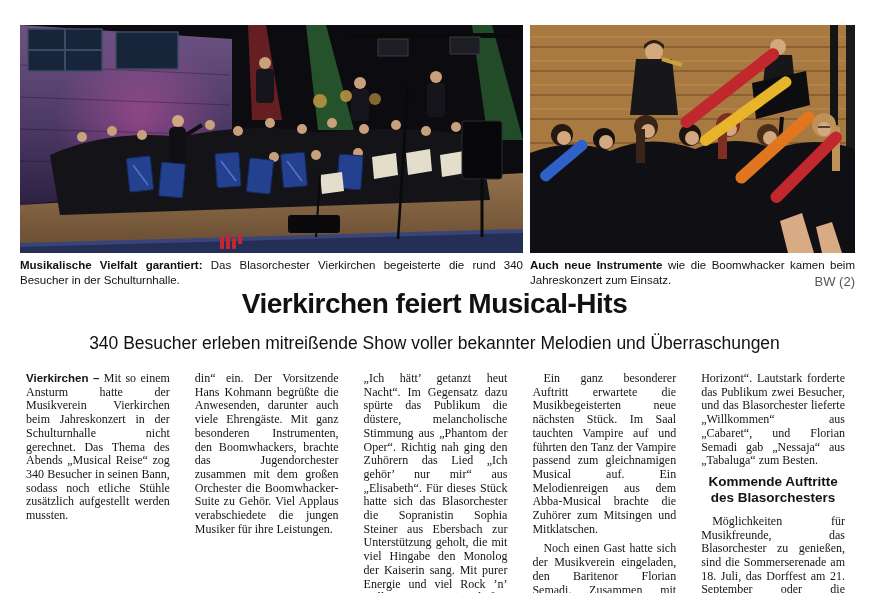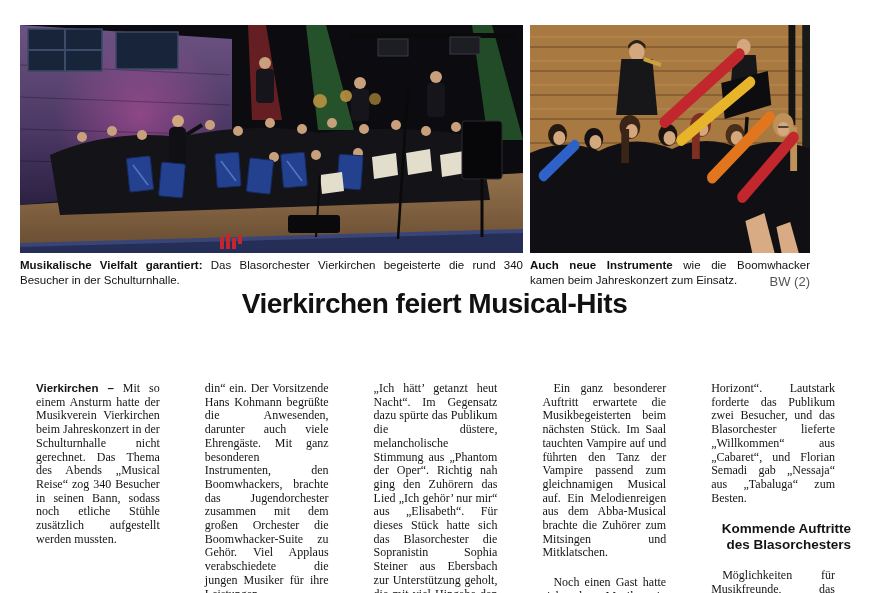--- a/index.html
+++ b/index.html
@@ -2,45 +2,45 @@
 <html><head>
 <meta charset="utf-8">
 <style>
   html,body { margin:0; padding:0; background:#ffffff; }
   .page { position:relative; width:869px; height:593px; background:#ffffff; overflow:hidden;
           font-family:"Liberation Serif", serif; color:#141414; }
 
   
   .fig { position:absolute; top:25px; margin:0; }
   .fig-left  { left:20px;  width:503px; }
-  .fig-right { left:530px; width:280px; }
+  .fig-right { left:530px; width:325px; }
   .photo { width:100%; height:228px; overflow:hidden; background:#000; }
   .photo svg { display:block; width:100%; height:100%; }
   .caption { font-family:"Liberation Sans", sans-serif; font-size:11.5px; line-height:14.5px;
              text-align:justify; margin-top:5px; color:#111; }
   .caption b { font-weight:bold; }
   .credit { float:right; font-family:"Liberation Sans", sans-serif; font-size:13px;
             color:#555; margin-top:2px; }
 
   
   .headline { position:absolute; top:288px; left:0; width:100%; margin:0; text-align:center;
               font-family:"Liberation Sans", sans-serif; font-weight:bold; font-size:28px;
               letter-spacing:-0.5px; color:#111; }
   .subheadline { position:absolute; top:333px; left:0; width:100%; margin:0; text-align:center;
                  font-family:"Liberation Sans", sans-serif; font-weight:normal; font-size:17.5px;
                  color:#111; }
 
   
   .columns { position:absolute; top:366px; left:20px; width:831px; display:flex; gap:13px; }
   .col { flex:1 1 0; font-size:12px; line-height:13.7px; text-align:justify; }
-  .col p { margin:16px; }
+  .col p { margin:6px; }
   .col p.ind { text-indent:11px; }
   .loc { font-family:"Liberation Sans", sans-serif; font-weight:bold; font-size:11.5px; }
   .colhead { font-family:"Liberation Sans", sans-serif; font-weight:bold; font-size:13.5px;
-             line-height:16px; text-align:right; margin:6px 0 9px 0; }
+             line-height:16px; text-align:center; margin:6px 0 9px 0; }
 </style>
 </head>
 <body>
 
 <div class="page">
 
   <figure class="fig fig-left">
     <div class="photo">
       <svg viewBox="0 0 503 228" preserveAspectRatio="none">
         <defs>
@@ -230,37 +230,38 @@
         <polygon points="250,196 272,188 284,228 258,228" fill="#d8ab84"></polygon>
         <polygon points="286,202 302,197 312,228 292,228" fill="#d8ab84"></polygon>
       </svg>
     </div>
     <figcaption class="caption">
       <b>Auch neue Instrumente</b><span> wie die Boomwhacker kamen beim Jahreskonzert zum Einsatz.</span><span class="credit">BW (2)</span>
     </figcaption>
   </figure>
 
   <h1 class="headline">Vierkirchen feiert Musical-Hits</h1>
+  <h2 class="subheadline">340 Besucher erleben mitreißende Show voller bekannter Melodien und Überraschungen</h2>
 
   <div class="columns">
 
     <div class="col">
       <p><b class="loc">Vierkirchen –</b><span> Mit so einem Ansturm hatte der Musikverein Vierkirchen beim Jahreskonzert in der Schulturnhalle nicht gerechnet. Das Thema des Abends „Musical Reise“ zog 340 Besucher in seinen Bann, sodass noch etliche Stühle zusätzlich aufgestellt werden mussten.</span></p>
     </div>
 
     <div class="col">
       <p>din“ ein. Der Vorsitzende Hans Kohmann begrüßte die Anwesenden, darunter auch viele Ehrengäste. Mit ganz besonderen Instrumenten, den Boomwhackers, brachte das Jugendorchester zusammen mit dem großen Orchester die Boomwhacker-Suite zu Gehör. Viel Applaus verabschiedete die jungen Musiker für ihre Leistungen.</p>
     </div>
 
     <div class="col">
       <p>„Ich hätt’ getanzt heut Nacht“. Im Gegensatz dazu spürte das Publikum die düstere, melancholische Stimmung aus „Phantom der Oper“. Richtig nah ging den Zuhörern das Lied „Ich gehör’ nur mir“ aus „Elisabeth“. Für dieses Stück hatte sich das Blasorchester die Sopranistin Sophia Steiner aus Ebersbach zur Unterstützung geholt, die mit viel Hingabe den Monolog der Kaiserin sang. Mit purer Energie und viel Rock ’n’ Roll aus „Grease“ entließen die Solisten die Zuhörer</p>
     </div>
 
     <div class="col">
-      <p class="ind">Ein ganz besonderer Auftritt erwartete die Musikbegeisterten beim nächsten Stück. Im Saal tauchten Vampire auf und führten den Tanz der Vampire passend zum gleichnamigen Musical auf. Ein Melodienreigen aus dem Abba-Musical brachte die Zuhörer zum Mitsingen und Mitklatschen.</p>
+      <p class="ind">Ein ganz besonderer Auftritt erwartete die Musikbegeisterten neue nächsten Stück. Im Saal tauchten Vampire auf und führten den Tanz der Vampire passend zum gleichnamigen Musical auf. Ein Melodienreigen aus dem Abba-Musical brachte die Zuhörer zum Mitsingen und Mitklatschen.</p>
       <p class="ind">Noch einen Gast hatte sich der Musikverein eingeladen, den Baritenor Florian Semadi. Zusammen mit seiner Kollegin sang er die Ballade „Hinterm</p>
     </div>
 
     <div class="col">
       <p>Horizont“. Lautstark forderte das Publikum zwei Besucher, und das Blasorchester lieferte „Willkommen“ aus „Cabaret“, und Florian Semadi gab „Nessaja“ aus „Tabaluga“ zum Besten.</p>
       <h3 class="colhead">Kommende Auftritte des Blasorchesters</h3>
       <p class="ind"><span>Möglichkeiten für Musikfreunde, das Blasorchester zu genießen, sind die Sommerserenade am 18. Juli, das Dorffest am 21. September oder die musikalische Weinverkostung am 24. Oktober.</span></p>
     </div>
 
   </div>

